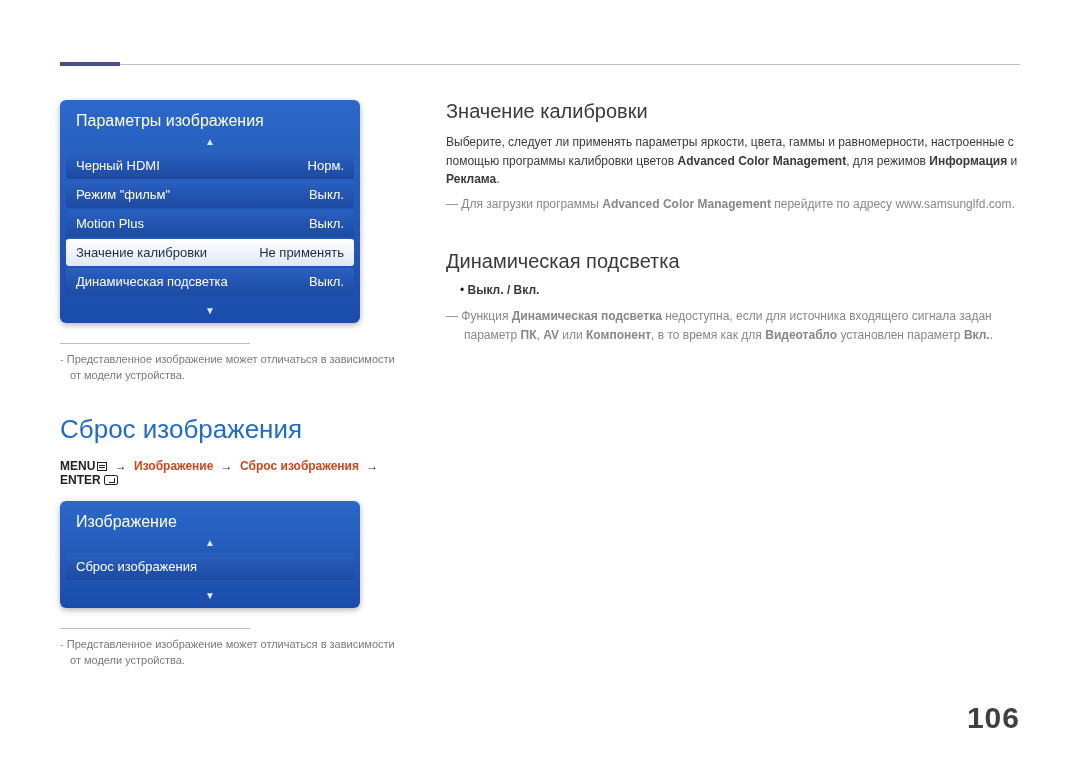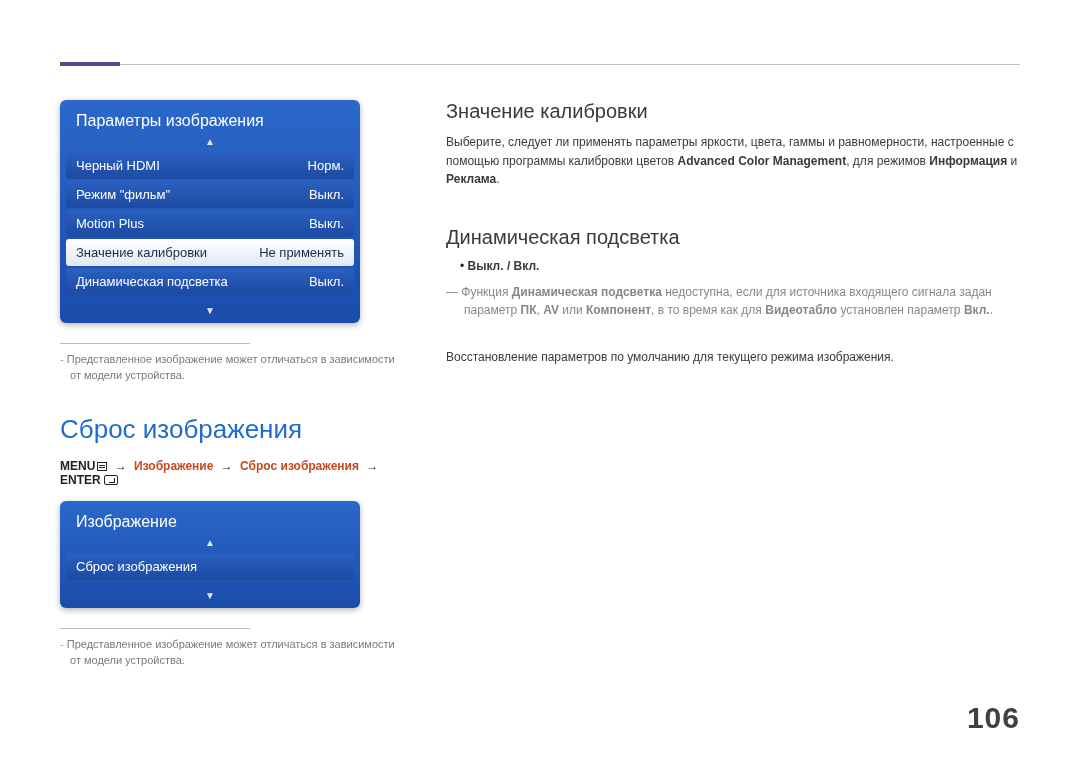--- a/index.html
+++ b/index.html
@@ -132,25 +132,25 @@
 
       <div class="footnote-rule"></div>
       <p class="footnote">Представленное изображение может отличаться в зависимости от модели устройства.</p>
     </div>
 
     <div class="rightcol">
       <h2 class="sec">Значение калибровки</h2>
       <p class="body">
         <span>Выберите, следует ли применять параметры яркости, цвета, гаммы и равномерности, настроенные с помощью программы калибровки цветов </span><span class="bold">Advanced Color Management</span><span>, для режимов </span><span class="bold accent">Информация</span><span> и </span><span class="bold accent">Реклама</span><span>.</span>
       </p>
+      <p class="dashnote"><span class="lead">― </span><span>Для загрузки программы </span><span class="bold-gray">Advanced Color Management</span><span> перейдите по адресу www.samsunglfd.com.</span></p>
 
       <div class="sep"></div>
 
       <h2 class="sec">Динамическая подсветка</h2>
       <p class="bullet"><span class="bold accent">Выкл. / Вкл.</span></p>
       <p class="dashnote"><span class="lead">― </span><span>Функция </span><span class="bold-gray">Динамическая подсветка</span><span> недоступна, если для источника входящего сигнала задан параметр </span><span class="bold-gray">ПК</span><span>, </span><span class="bold-gray">AV</span><span> или </span><span class="bold-gray">Компонент</span><span>, в то время как для </span><span class="bold-gray">Видеотабло</span><span> установлен параметр </span><span class="bold-gray">Вкл.</span><span>.</span></p>
 
-      <p class="body" style="margin-top:28px">Восстановление параметров по умолчанию для текущего режима изображения.</p>
     </div>
   </div>
 
   <div class="page-num">106</div>
 </div>
 
 </body></html>

